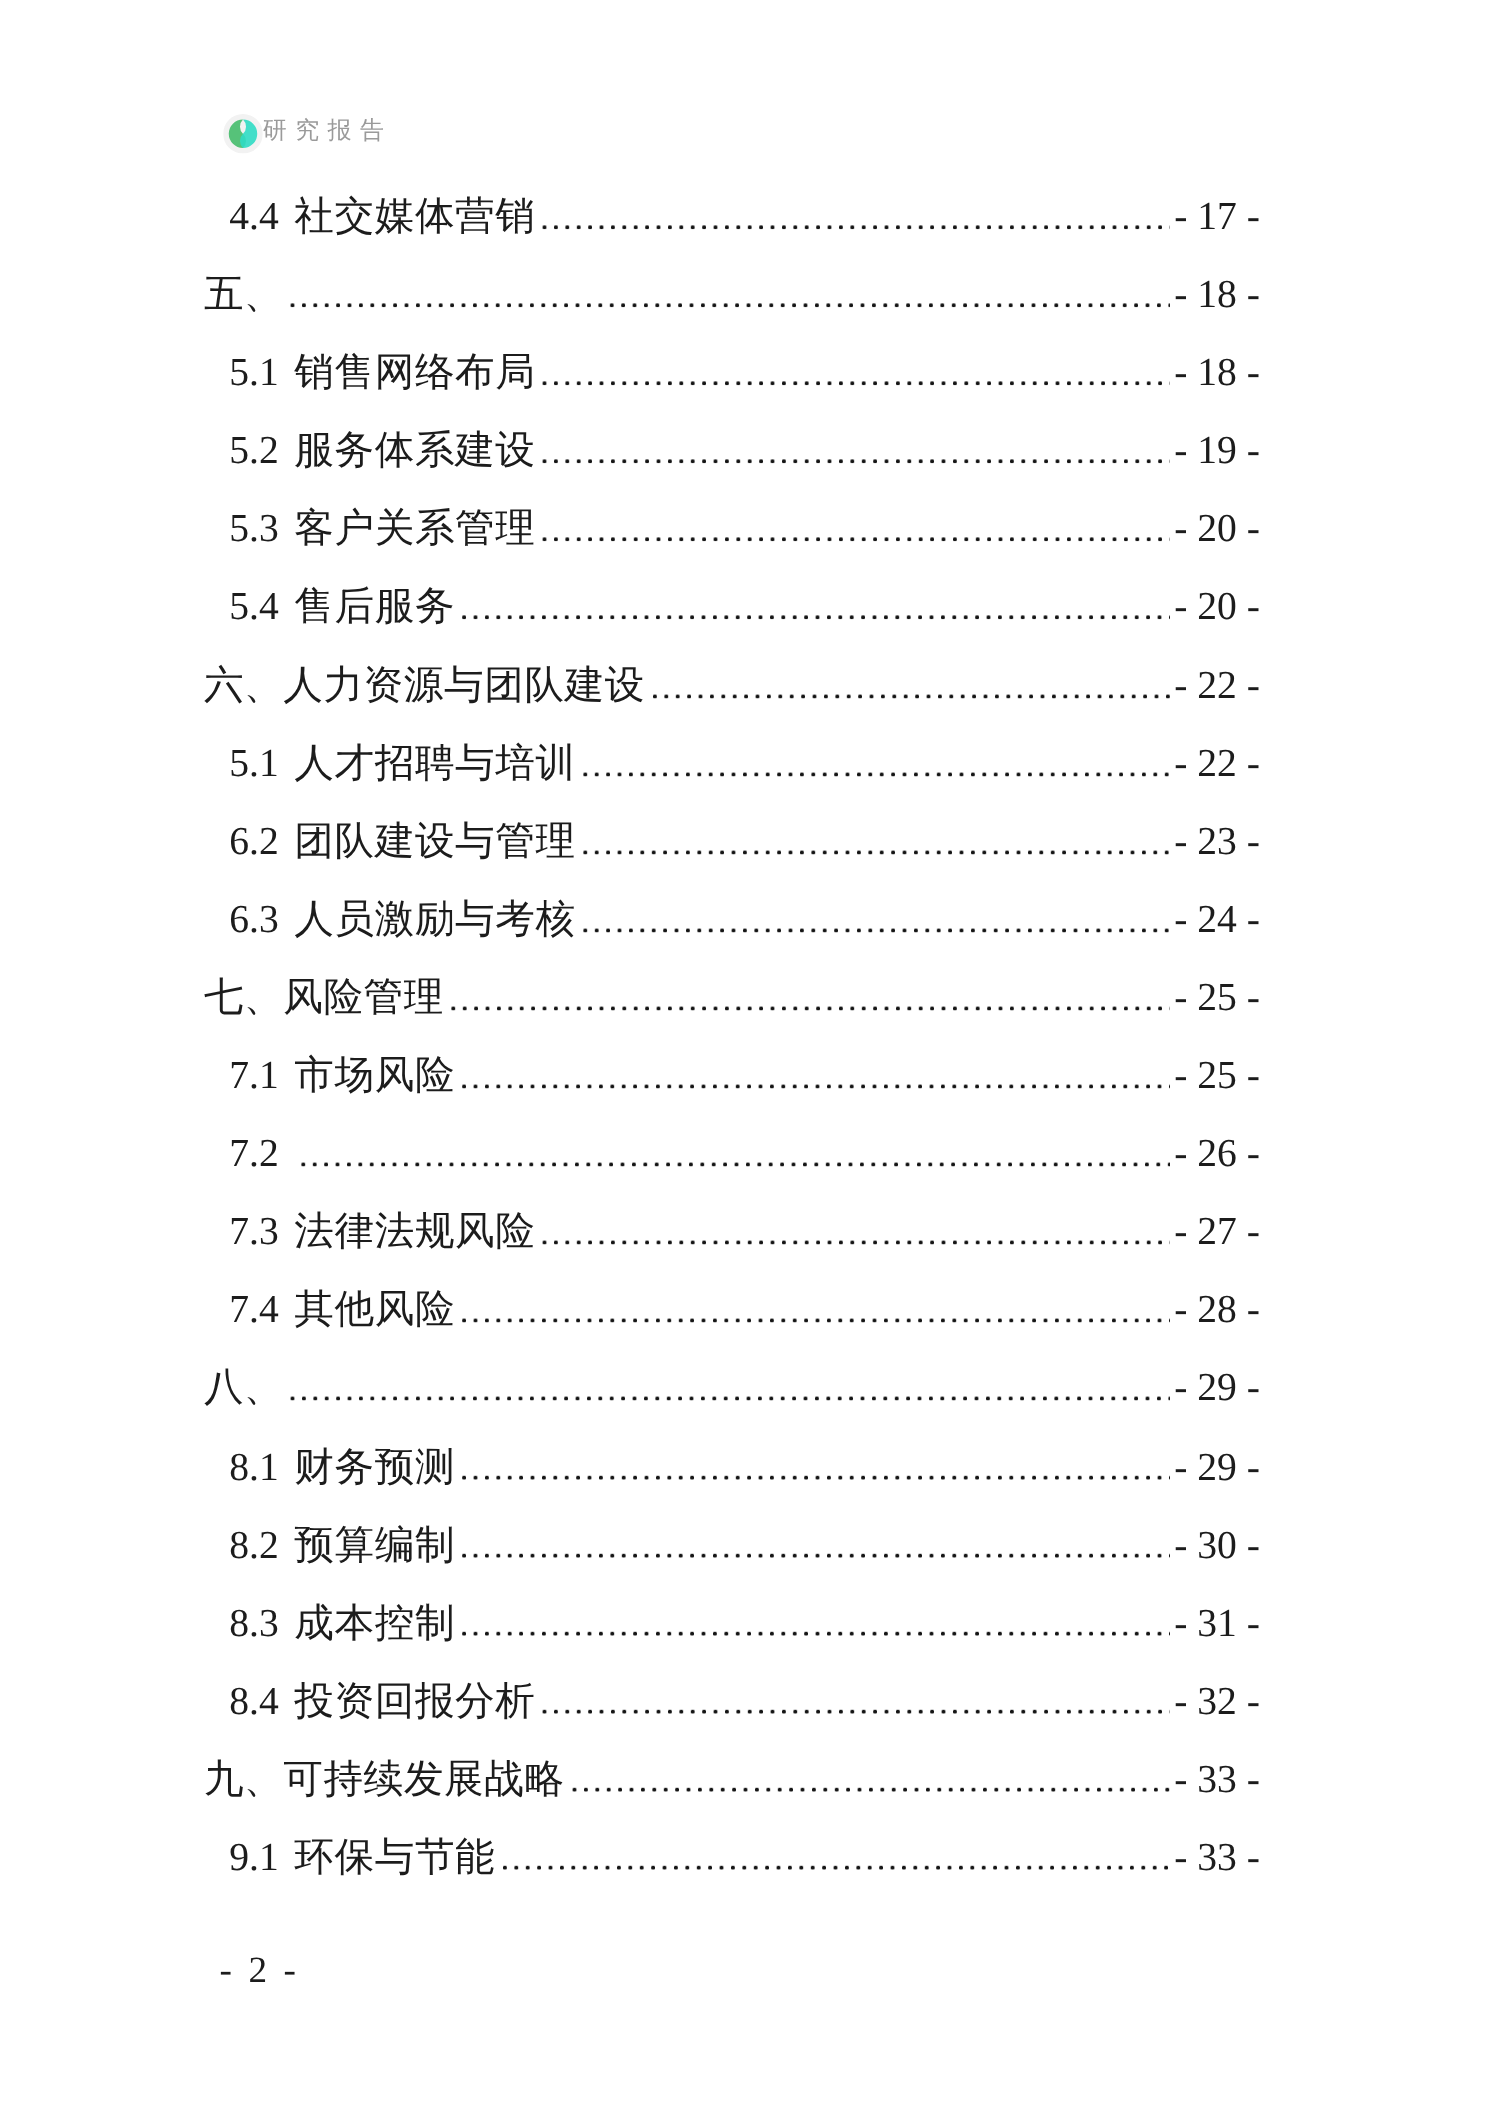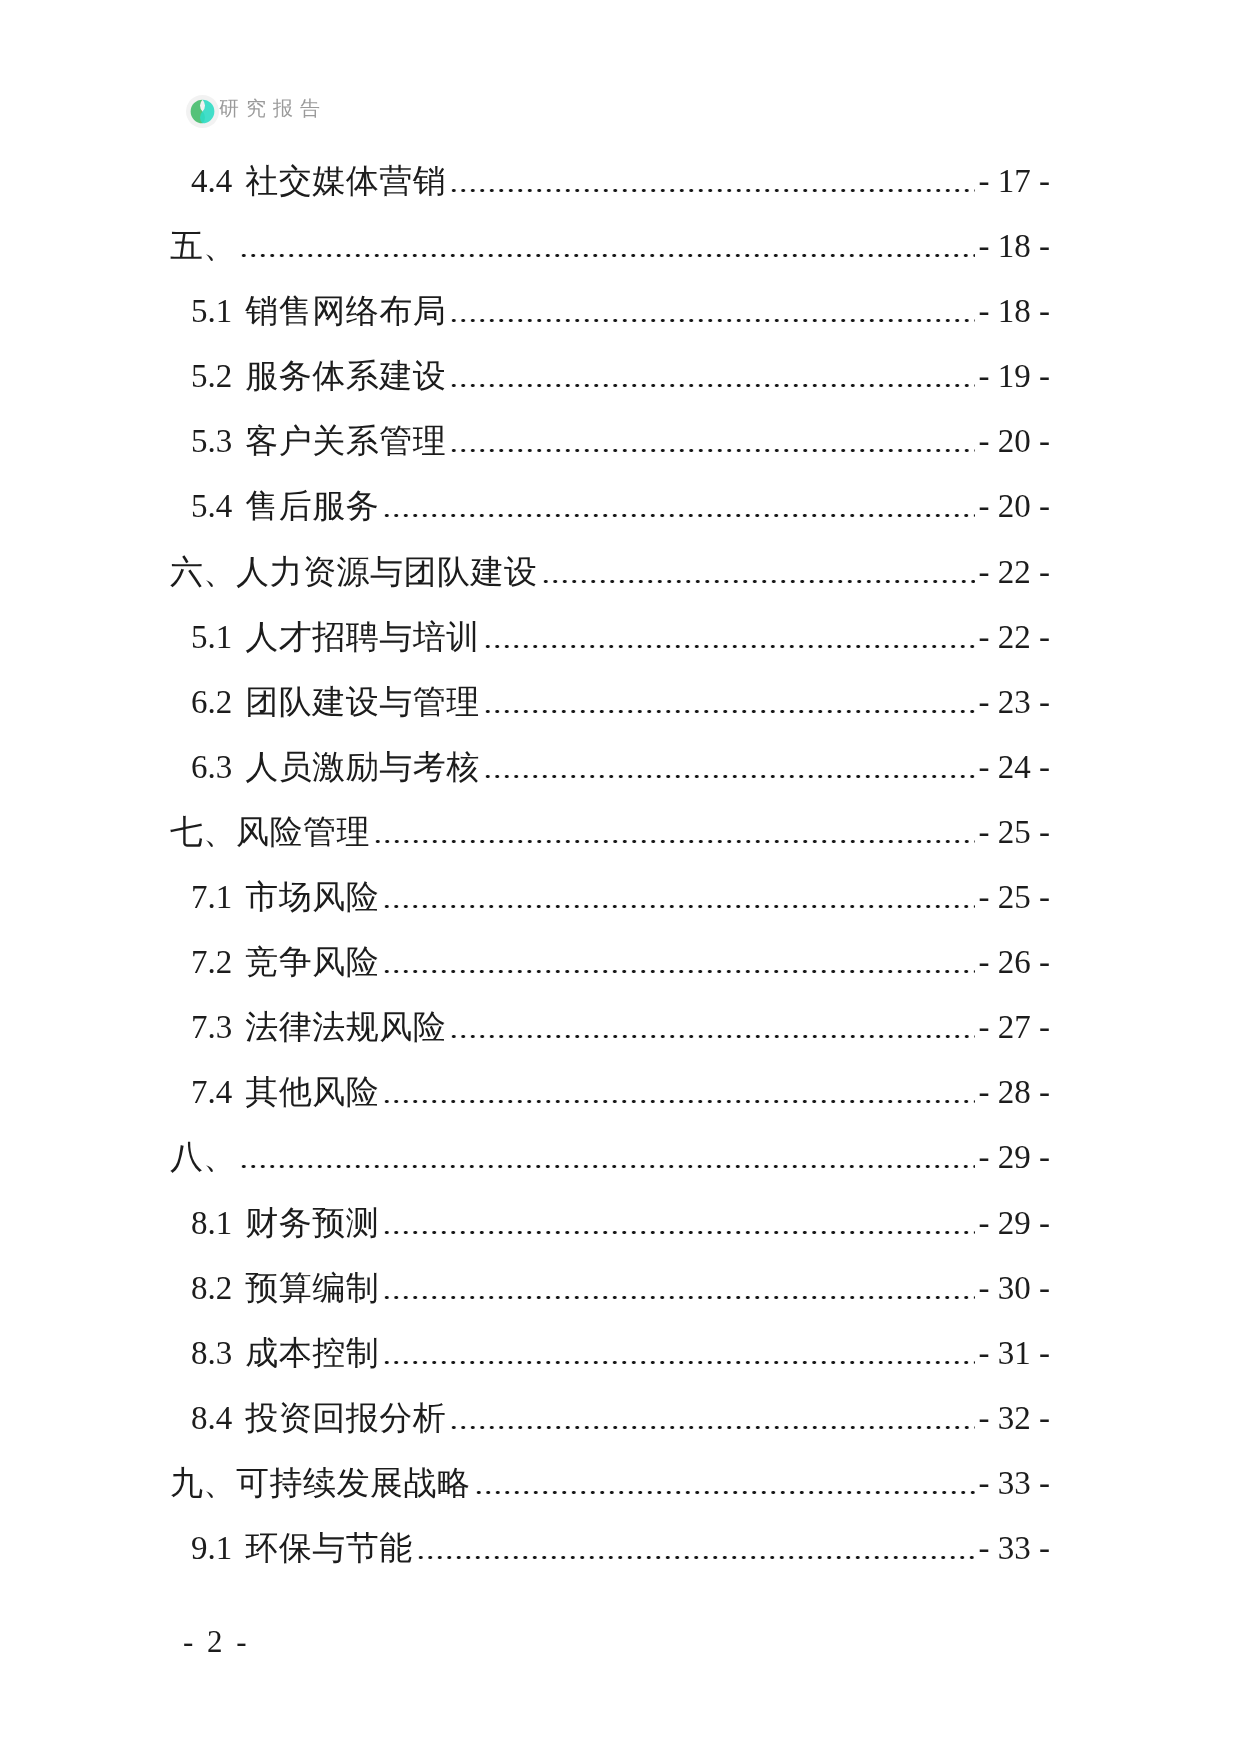--- a/index.html
+++ b/index.html
@@ -152,21 +152,20 @@
     <span class="toc-page">- 25 -</span>
   </div>
     <div class="toc-row level2">
     <span class="toc-num">7.1</span>
     <span class="toc-title">市场风险</span>
     <span class="toc-leader"></span>
     <span class="toc-page">- 25 -</span>
   </div>
     <div class="toc-row level2">
     <span class="toc-num">7.2</span>
-    <span class="toc-title">竞争风险</span>
     <span class="toc-leader"></span>
     <span class="toc-page">- 26 -</span>
   </div>
     <div class="toc-row level2">
     <span class="toc-num">7.3</span>
     <span class="toc-title">法律法规风险</span>
     <span class="toc-leader"></span>
     <span class="toc-page">- 27 -</span>
   </div>
     <div class="toc-row level2">

